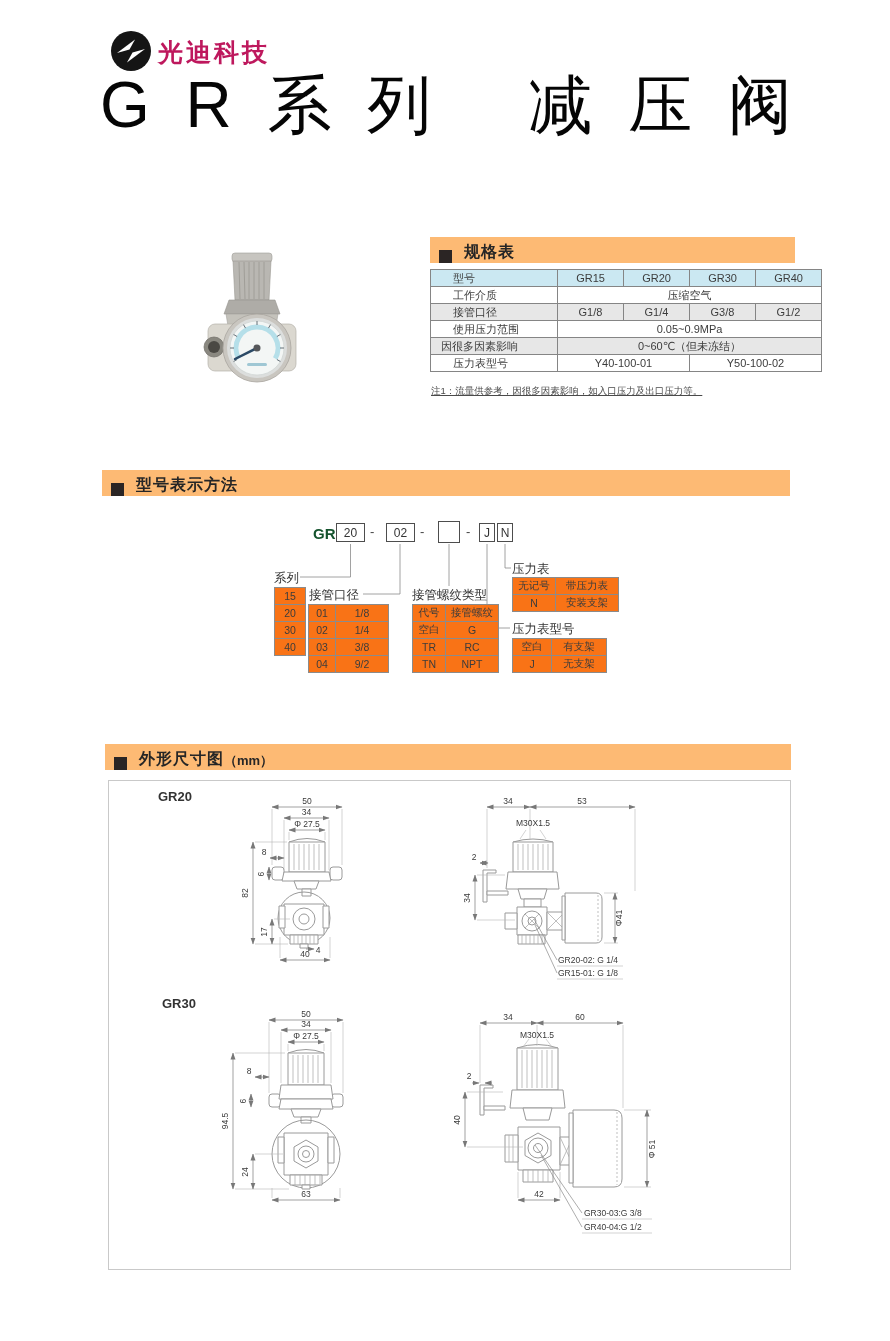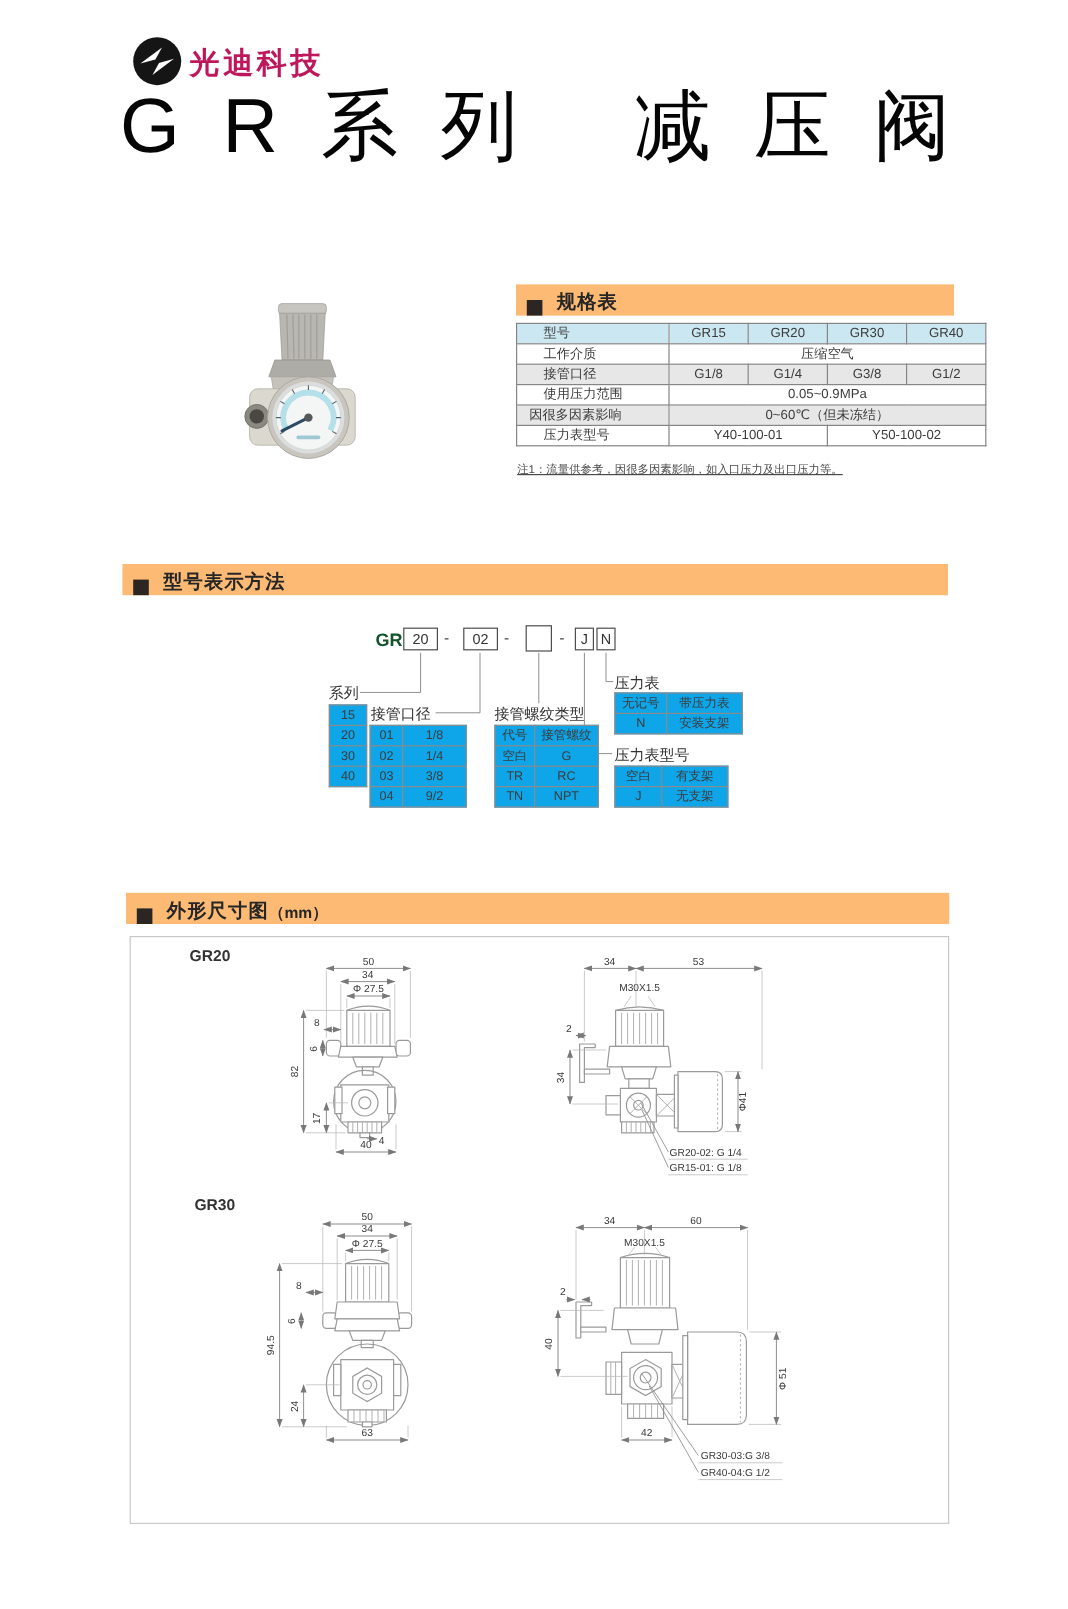--- a/index.html
+++ b/index.html
@@ -22,21 +22,21 @@
   #spec-table td{border:1px solid #858585;height:14px;text-align:center;padding:1px 0;line-height:1.1;overflow:hidden;white-space:nowrap;}
   #spec-table td.lbl{text-align:left;padding-left:22px;}
   #spec-table tr.hdr td{background:#cbe8f2;}
   #spec-table tr.alt td{background:#e7e7e7;}
   #spec-note{position:absolute;left:431px;top:385px;font-size:9.5px;color:#4a4a4a;text-decoration:underline;}
   
   .mbox{position:absolute;border:1px solid #4d4d4d;display:flex;align-items:center;justify-content:center;
         font-size:12px;color:#333;background:#fff;box-sizing:border-box;}
   .mdash{position:absolute;font-size:13px;color:#444;}
   .mlabel{position:absolute;font-size:12.5px;color:#333;white-space:nowrap;}
-  .mtab{position:absolute;border-collapse:collapse;table-layout:fixed;background:#0ea5e9;}
+  .mtab{position:absolute;border-collapse:collapse;table-layout:fixed;background:#f97316;}
   .mtab td{border:1px solid #8b8b8b;text-align:center;font-size:10.5px;color:#3c3c3c;height:16px;padding:0 2px;white-space:nowrap;}
   
   #dims-frame{position:absolute;left:108px;top:780px;width:683px;height:490px;border:1px solid #c9c9c9;box-sizing:border-box;}
   .dlabel{position:absolute;font-size:13px;font-weight:600;color:#333;}
   svg.draw{position:absolute;}
   .part{fill:#fff;stroke:#9a9a9a;stroke-width:1;stroke-linejoin:round;}
   .partn{fill:none;stroke:#9a9a9a;stroke-width:1;}
   .rib{stroke:#aeaeae;stroke-width:.8;fill:none;}
   .dim{stroke:#787878;stroke-width:.7;fill:none;}
   .ext{stroke:#b5b5b5;stroke-width:.6;fill:none;}

